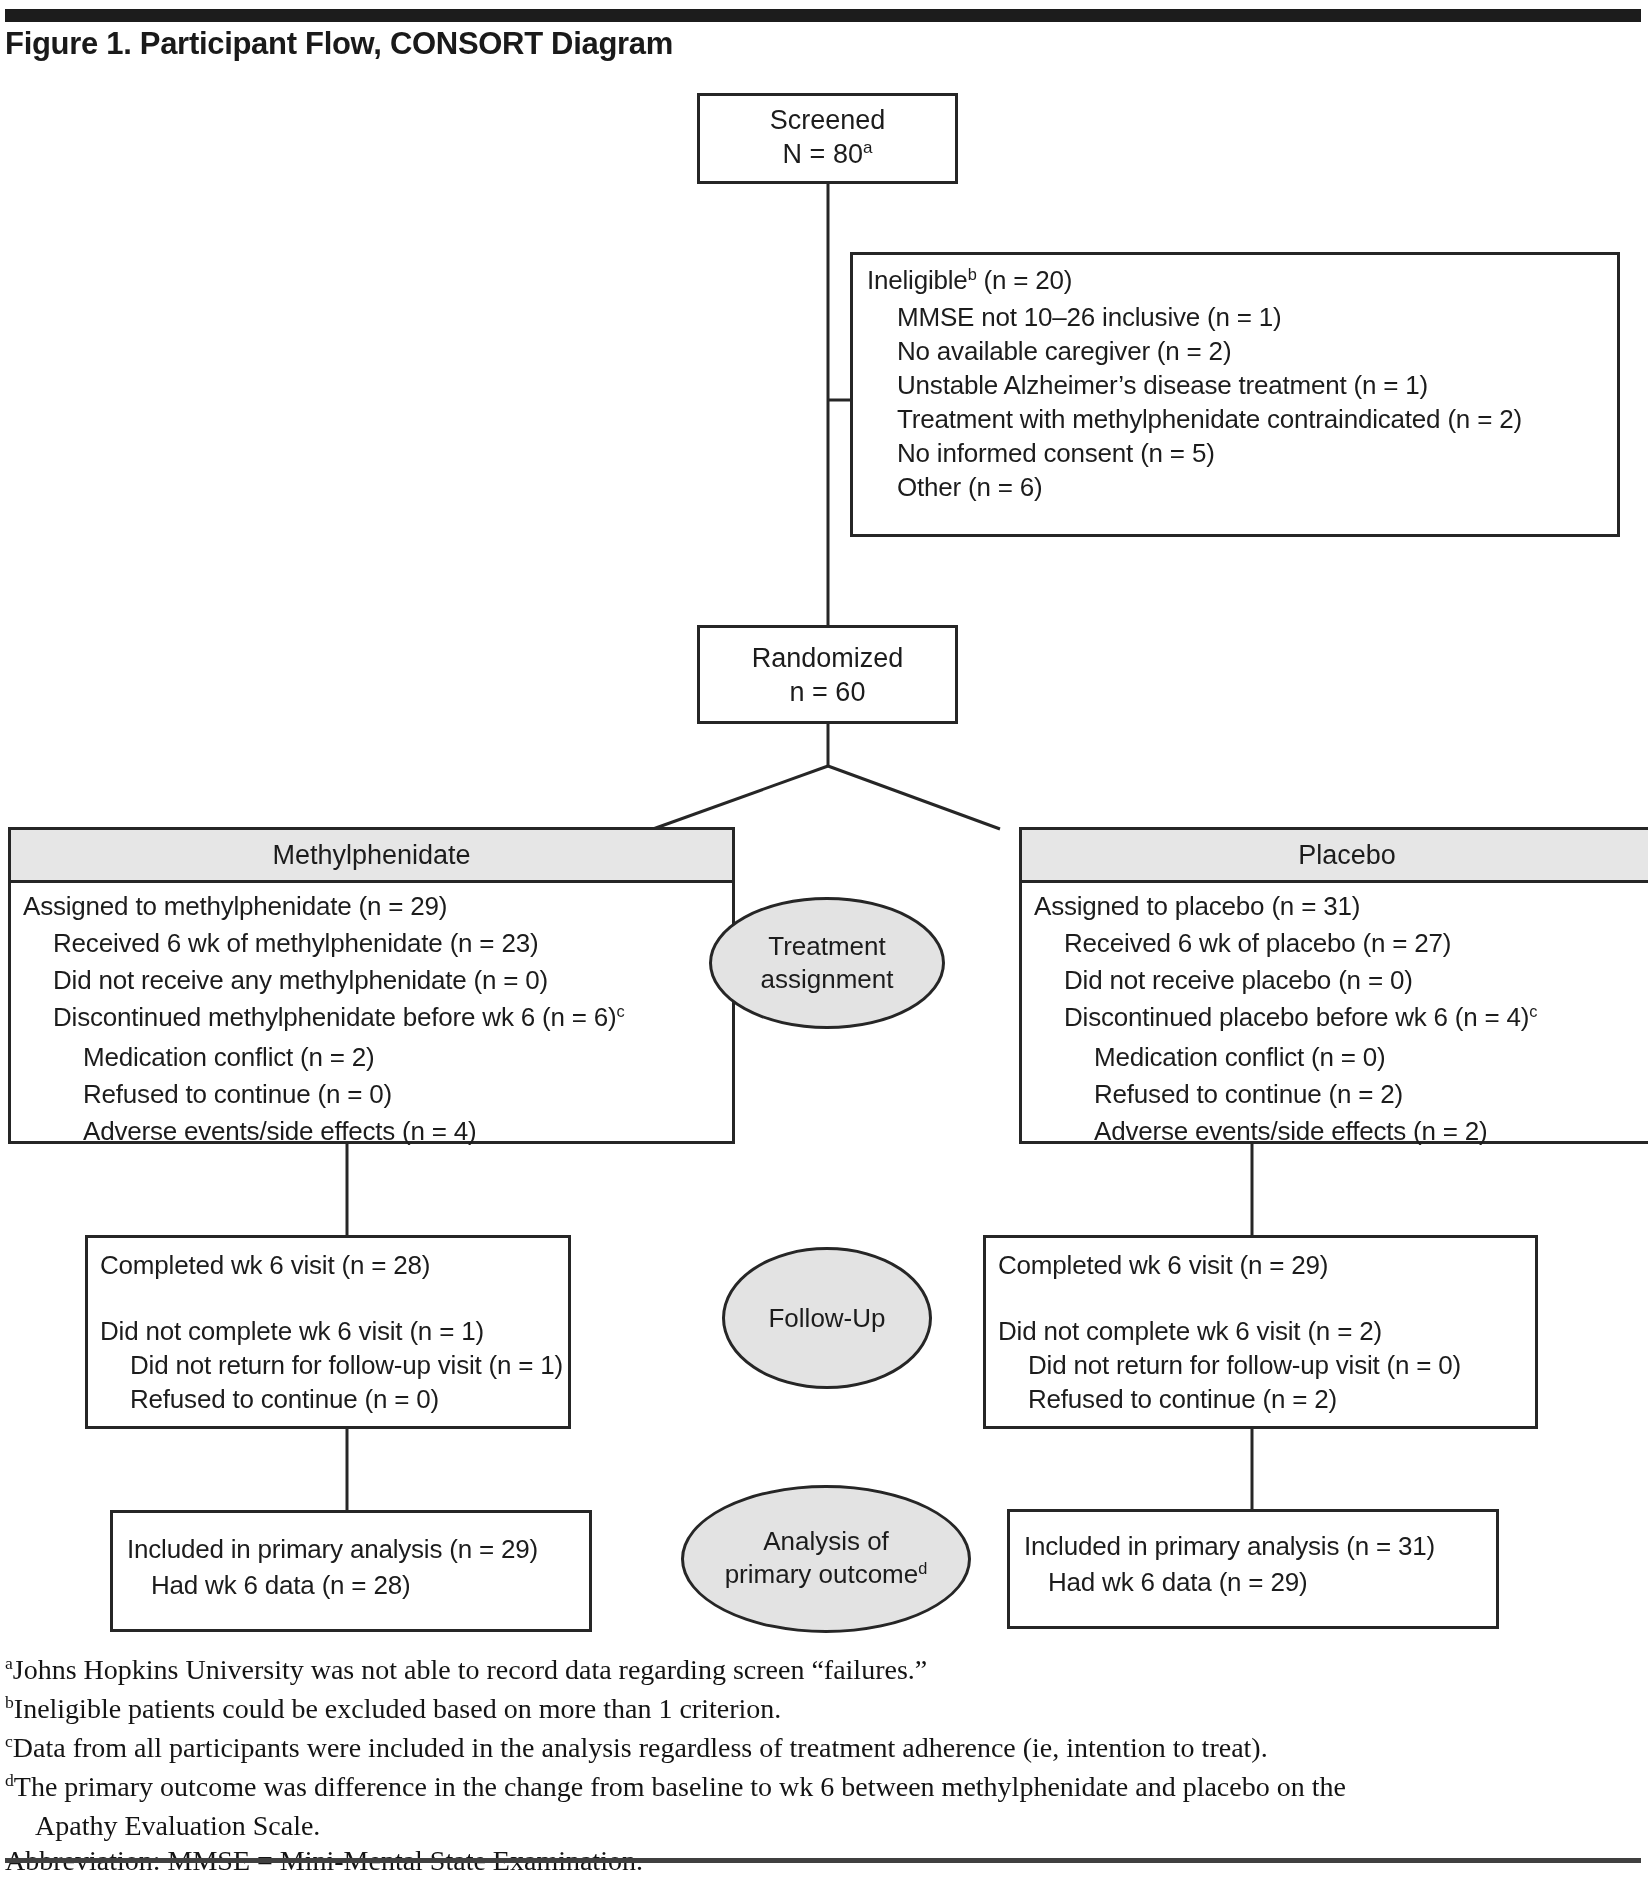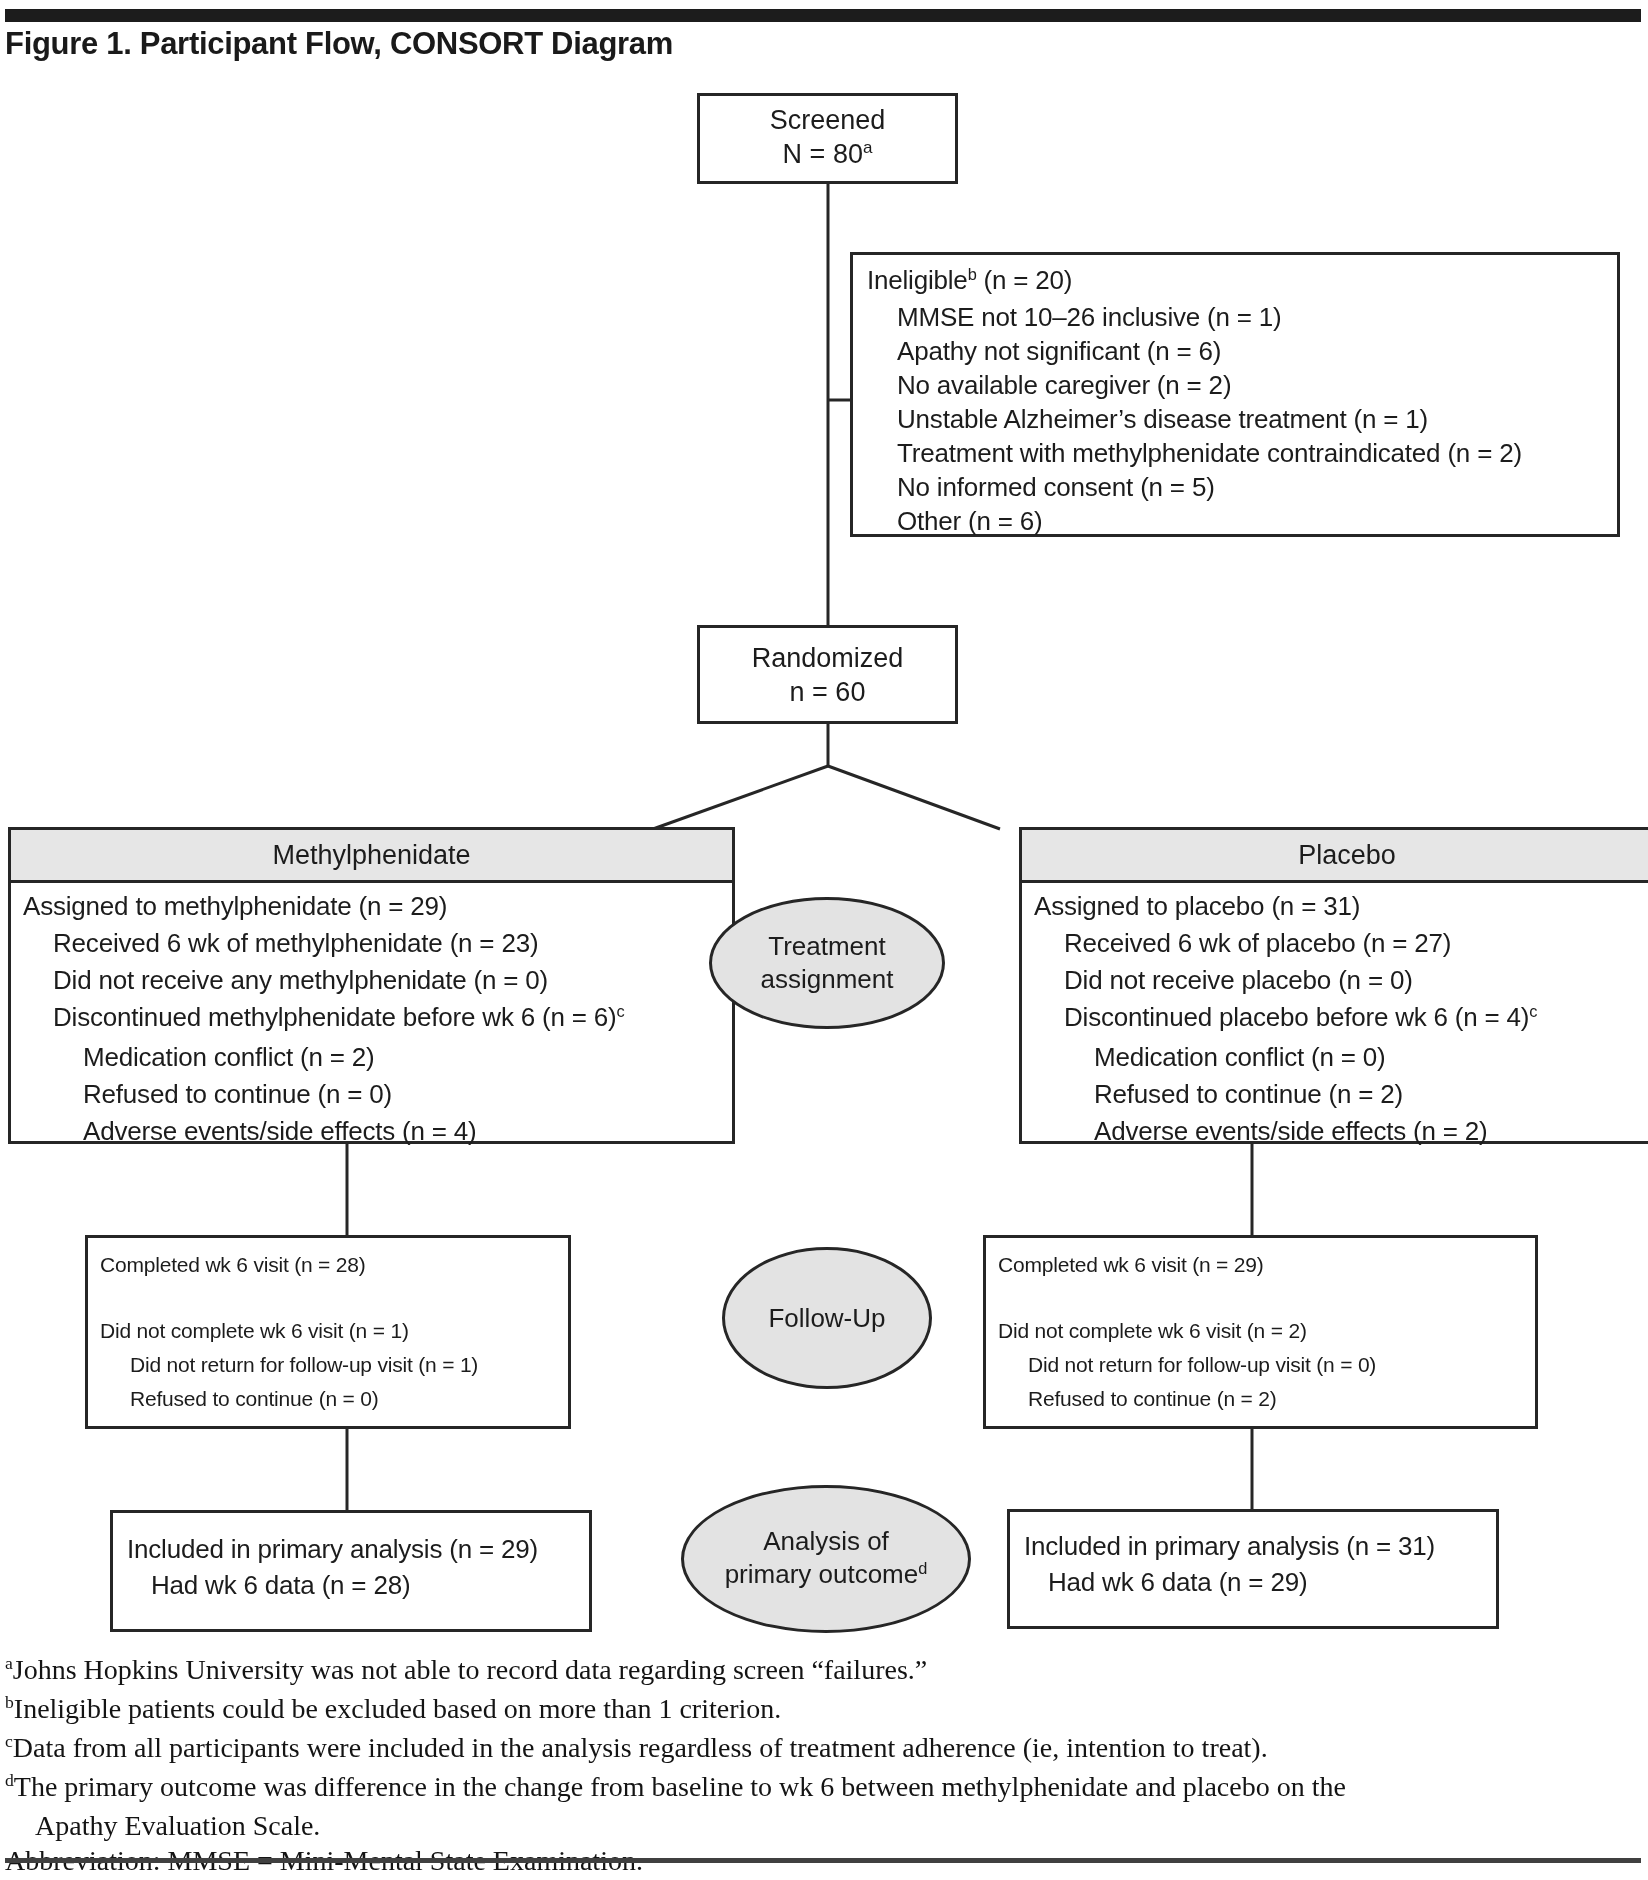--- a/index.html
+++ b/index.html
@@ -11,21 +11,21 @@
   .node{position:absolute;box-sizing:border-box;background:#ffffff;border:3px solid #262626;}
   .cbox{display:flex;flex-direction:column;align-items:center;justify-content:center;text-align:left;font-size:27px;line-height:34px;}
   .ellipse{position:absolute;box-sizing:border-box;background:#e3e3e3;border:3px solid #262626;border-radius:50%;
            display:flex;flex-direction:column;align-items:center;justify-content:center;text-align:center;
            font-size:26px;line-height:33px;}
   .armbox{padding:0;}
   .arm-hdr{height:50px;background:#e6e6e6;border-bottom:3px solid #262626;display:flex;align-items:center;justify-content:center;
            font-size:27px;}
   .body{padding:5px 12px 0 12px;font-size:26px;line-height:37px;letter-spacing:-0.2px;}
   .inel{padding:8px 14px 0 14px;font-size:26px;line-height:34px;letter-spacing:-0.2px;}
-  .fu{padding:10px 12px 12px 12px;font-size:21px;line-height:34px;letter-spacing:-0.2px;}
+  .fu{padding:10px 12px 12px 12px;font-size:26px;line-height:34px;letter-spacing:-0.2px;}
   .an{font-size:26px;line-height:36px;letter-spacing:-0.2px;}
   .line{display:block;white-space:nowrap;}
   .ind1{padding-left:30px;}
   .ind2{padding-left:60px;}
   .ind1s{padding-left:24px;}
   .gap{margin-top:32px;}
   .sp{font-size:63%;position:relative;top:-0.55em;}
   .fnotes{position:absolute;left:5px;top:1652px;width:1640px;font-family:"Liberation Serif","DejaVu Serif",serif;
           font-size:28px;line-height:35px;color:#141414;}
   .fn-ind{padding-left:30px;}
@@ -54,21 +54,20 @@
   </svg>
 
   <div class="node cbox" style="left:697px;top:93px;width:261px;height:91px;">
     <span class="line">Screened</span>
     <span class="line"><span>N = 80</span><span class="sp">a</span></span>
   </div>
 
   <div class="node inel" style="left:850px;top:252px;width:770px;height:285px;">
     <span class="line"><span>Ineligible</span><span class="sp">b</span><span> (n = 20)</span></span>
     <span class="line ind1">MMSE not 10–26 inclusive (n = 1)</span>
-    <span class="line ind1">Apathy not significant (n = 6)</span>
     <span class="line ind1">No available caregiver (n = 2)</span>
     <span class="line ind1">Unstable Alzheimer’s disease treatment (n = 1)</span>
     <span class="line ind1">Treatment with methylphenidate contraindicated (n = 2)</span>
     <span class="line ind1">No informed consent (n = 5)</span>
     <span class="line ind1">Other (n = 6)</span>
   </div>
 
   <div class="node cbox" style="left:697px;top:625px;width:261px;height:99px;">
     <span class="line">Randomized</span>
     <span class="line">n = 60</span>

